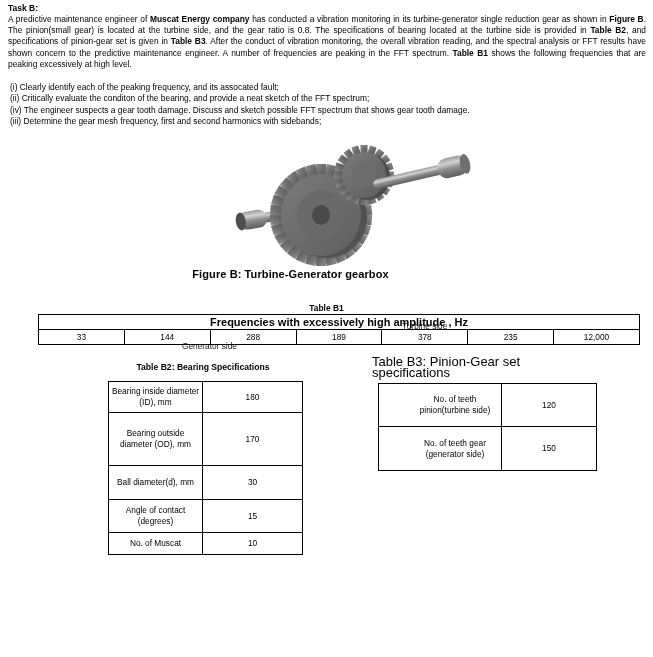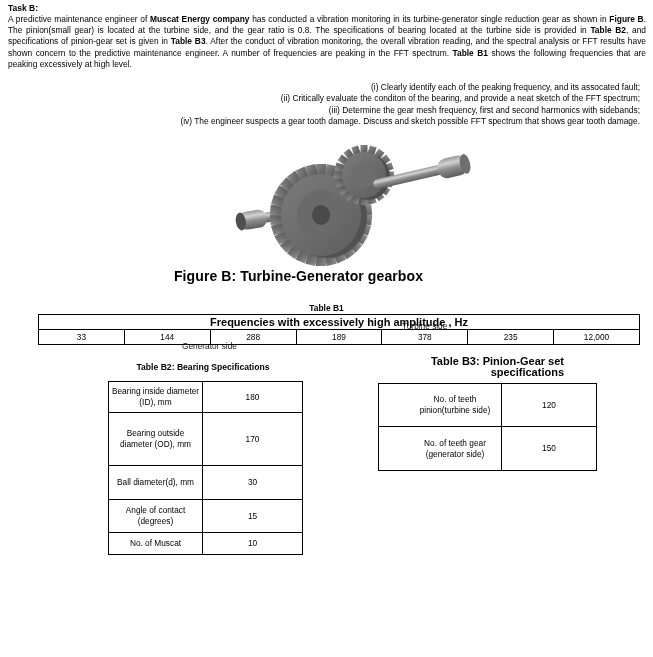--- a/index.html
+++ b/index.html
@@ -42,21 +42,20 @@
     position: absolute;
     left: 10px;
     top: 82px;
     width: 630px;
   }
   .qitem {
     font-size: 8.4px;
     line-height: 11.3px;
     margin: 0;
     white-space: nowrap;
-    text-align: right;
   }
 
   
   .figure-area {
     position: absolute;
     left: 0px;
     top: 142px;
     width: 653px;
     height: 125px;
   }
@@ -66,25 +65,25 @@
     font-size: 8.3px;
     font-weight: normal;
     color: #1a1a1a;
     white-space: nowrap;
   }
   .lbl-generator { left: 182px; top: 199px; }
   .lbl-turbine   { left: 402px; top: 179px; }
 
   .fig-caption {
     position: absolute;
-    left: 12px;
+    left: 4px;
     top: 268px;
     width: 573px;
     text-align: center;
-    font-size: 14px;
+    font-size: 11px;
     font-weight: bold;
     letter-spacing: 0.1px;
   }
 
   
   .t1-title {
     position: absolute;
     left: 0;
     top: 303px;
     width: 653px;
@@ -120,23 +119,23 @@
     width: 250px;
     text-align: center;
     font-size: 8.6px;
     font-weight: bold;
   }
   .t3-title {
     position: absolute;
     left: 372px;
     top: 356px;
     width: 192px;
-    text-align: right;
-    font-size: 11px;
-    font-weight: bold;
+    text-align: left;
+    font-size: 13px;
+    font-weight: normal;
     line-height: 11px;
   }
 
   
   .table-b2 {
     position: absolute;
     left: 108px;
     top: 381px;
     width: 186px;
     border-collapse: collapse;
@@ -177,22 +176,22 @@
 <body>
 
 <div class="doc">
   <div class="task-label">Task B:</div>
   <p class="para">A predictive maintenance engineer of <b>Muscat Energy company</b> has conducted a vibration monitoring in its turbine-generator single reduction gear as shown in <b>Figure B</b>. The pinion(small gear) is located at the turbine side, and the gear ratio is 0.8. The specifications of bearing located at the turbine side is provided in <b>Table B2</b>, and specifications of pinion-gear set is given in <b>Table B3</b>. After the conduct of vibration monitoring, the overall vibration reading, and the spectral analysis or FFT results have shown concern to the predictive maintenance engineer. A number of frequencies are peaking in the FFT spectrum. <b>Table B1</b> shows the following frequencies that are peaking excessively at high level.</p>
 </div>
 
 <div class="qlist">
   <p class="qitem">(i)  Clearly identify each of the peaking frequency, and its assocated fault;</p>
   <p class="qitem">(ii) Critically evaluate the conditon of the bearing, and provide a neat sketch of the FFT spectrum;</p>
+  <p class="qitem">(iv) The engineer suspects a gear tooth damage. Discuss and sketch possible FFT spectrum that shows gear tooth damage.</p>
   <p class="qitem">(iii) Determine the gear mesh frequency, first and second harmonics with sidebands;</p>
-  <p class="qitem">(iv) The engineer suspects a gear tooth damage. Discuss and sketch possible FFT spectrum that shows gear tooth damage.</p>
 </div>
 
 <div class="figure-area">
   <svg class="fig-svg" width="653" height="125" viewBox="0 0 653 125">
     <defs>
       <linearGradient id="shaftGrad" x1="0" y1="0" x2="0" y2="1">
         <stop offset="0%" stop-color="#9a9a9a"></stop>
         <stop offset="28%" stop-color="#d2d2d2"></stop>
         <stop offset="55%" stop-color="#8d8d8d"></stop>
         <stop offset="100%" stop-color="#5d5d5d"></stop>

